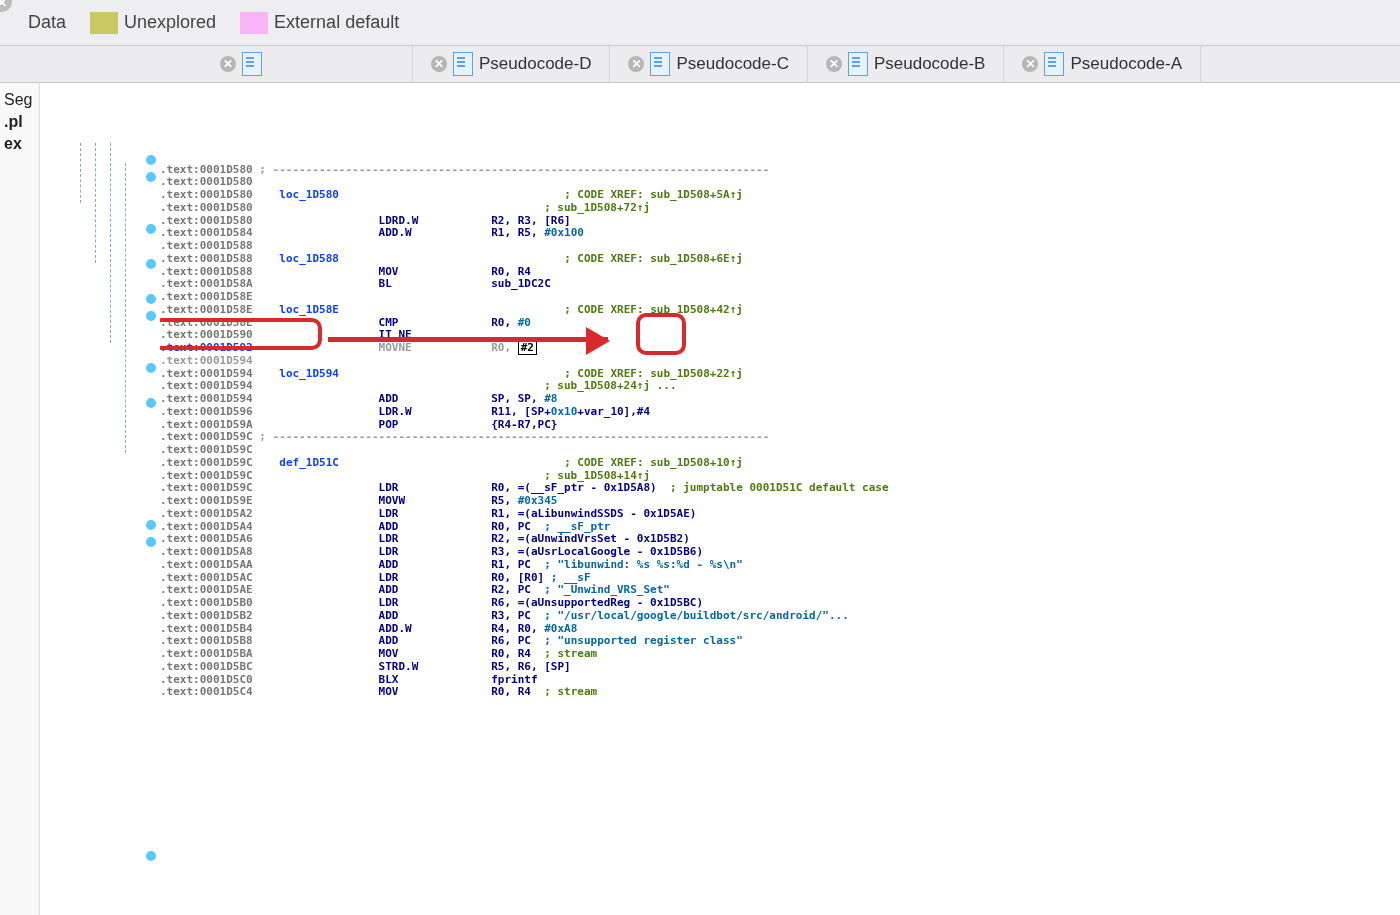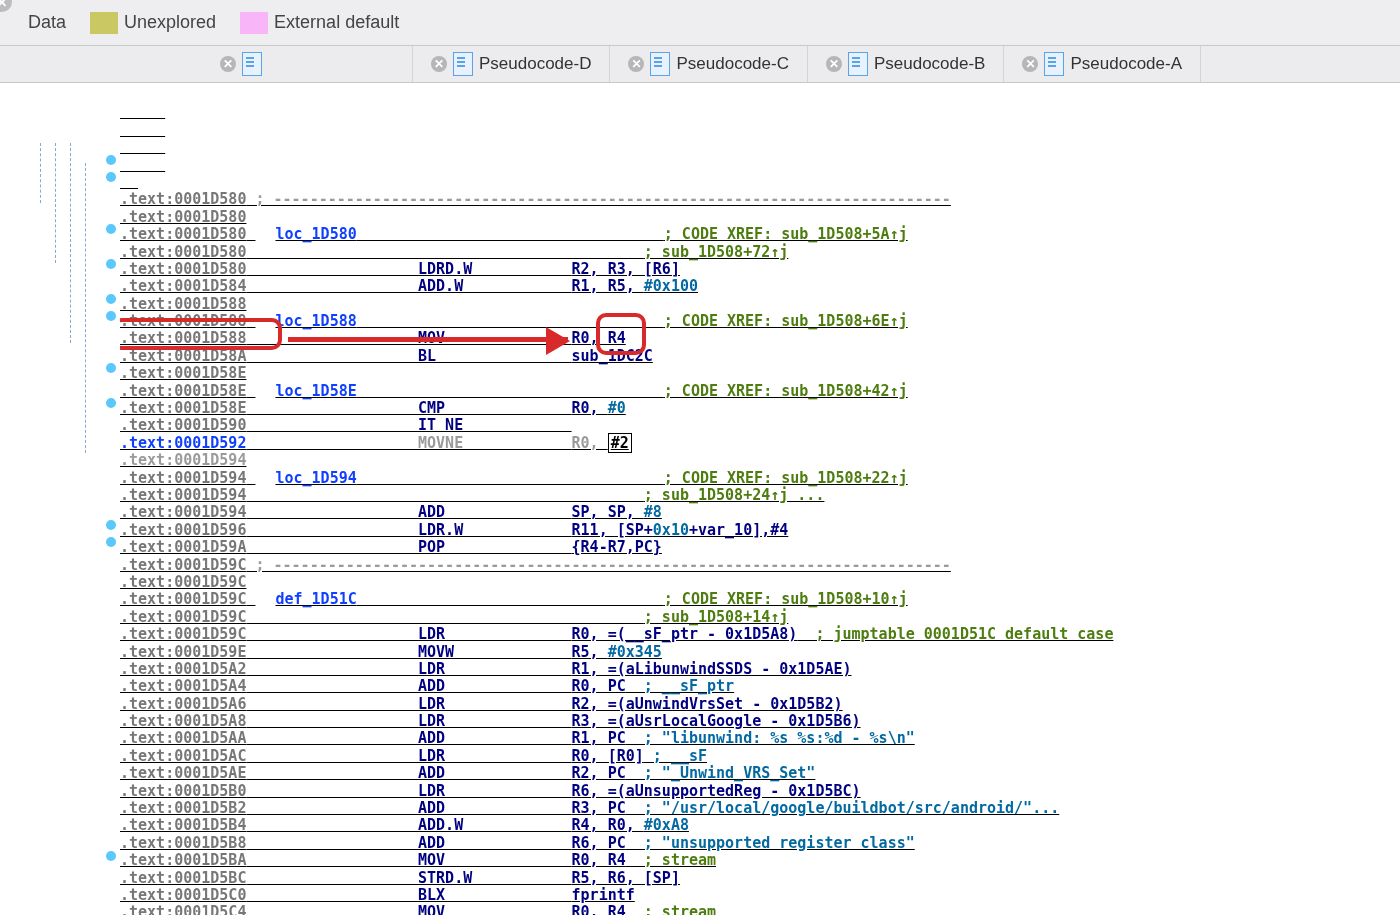--- a/index.html
+++ b/index.html
@@ -85,24 +85,23 @@
     background: #5ac8fa;
     right: 4px;
   }
   .disasm {
     flex: 1;
     background: #fff;
     padding: 4px 0 11px 0;
     white-space: pre;
     font-weight: bold;
     line-height: 1.16;
-    font-size: 15px;
+    font-size: 11px;
     position: relative;
     overflow: hidden;
-    text-decoration: underline;
   }
   .line { display:block; }
   .addr { color:#777; }
   .addr-blue { color:#1040ff; }
   .label { color:#1040ff;margin-left:20px; }
   .mnem { color:#000080; }
   .reg  { color:#000080; }
   .imm  { color:#0369a1; }
   .cmt  { color:#4d7c0f; }
   .str  { color:#0369a1; }
@@ -168,20 +167,25 @@
     <span>Pseudocode-B</span>
   </div>
   <div class="tab">
     <span class="close-dot">✕</span>
     <span class="doc-icon"></span>
     <span>Pseudocode-A</span>
   </div>
 </div>
 
 <div class="main">
+  <div class="left-gutter">
+    <div>Seg</div>
+    <div style="font-weight:bold;">.pl</div>
+    <div style="font-weight:bold;">ex</div>
+  </div>
   <div class="xref-gutter" id="xref-gutter">
       <div class="dot" style="top: 71.6px;"></div>
       <div class="dot" style="top: 89px;"></div>
       <div class="dot" style="top: 141.2px;"></div>
       <div class="dot" style="top: 176px;"></div>
       <div class="dot" style="top: 210.8px;"></div>
       <div class="dot" style="top: 228.2px;"></div>
       <div class="dot" style="top: 280.4px;"></div>
       <div class="dot" style="top: 315.2px;"></div>
       <div class="dot" style="top: 437px;"></div>

